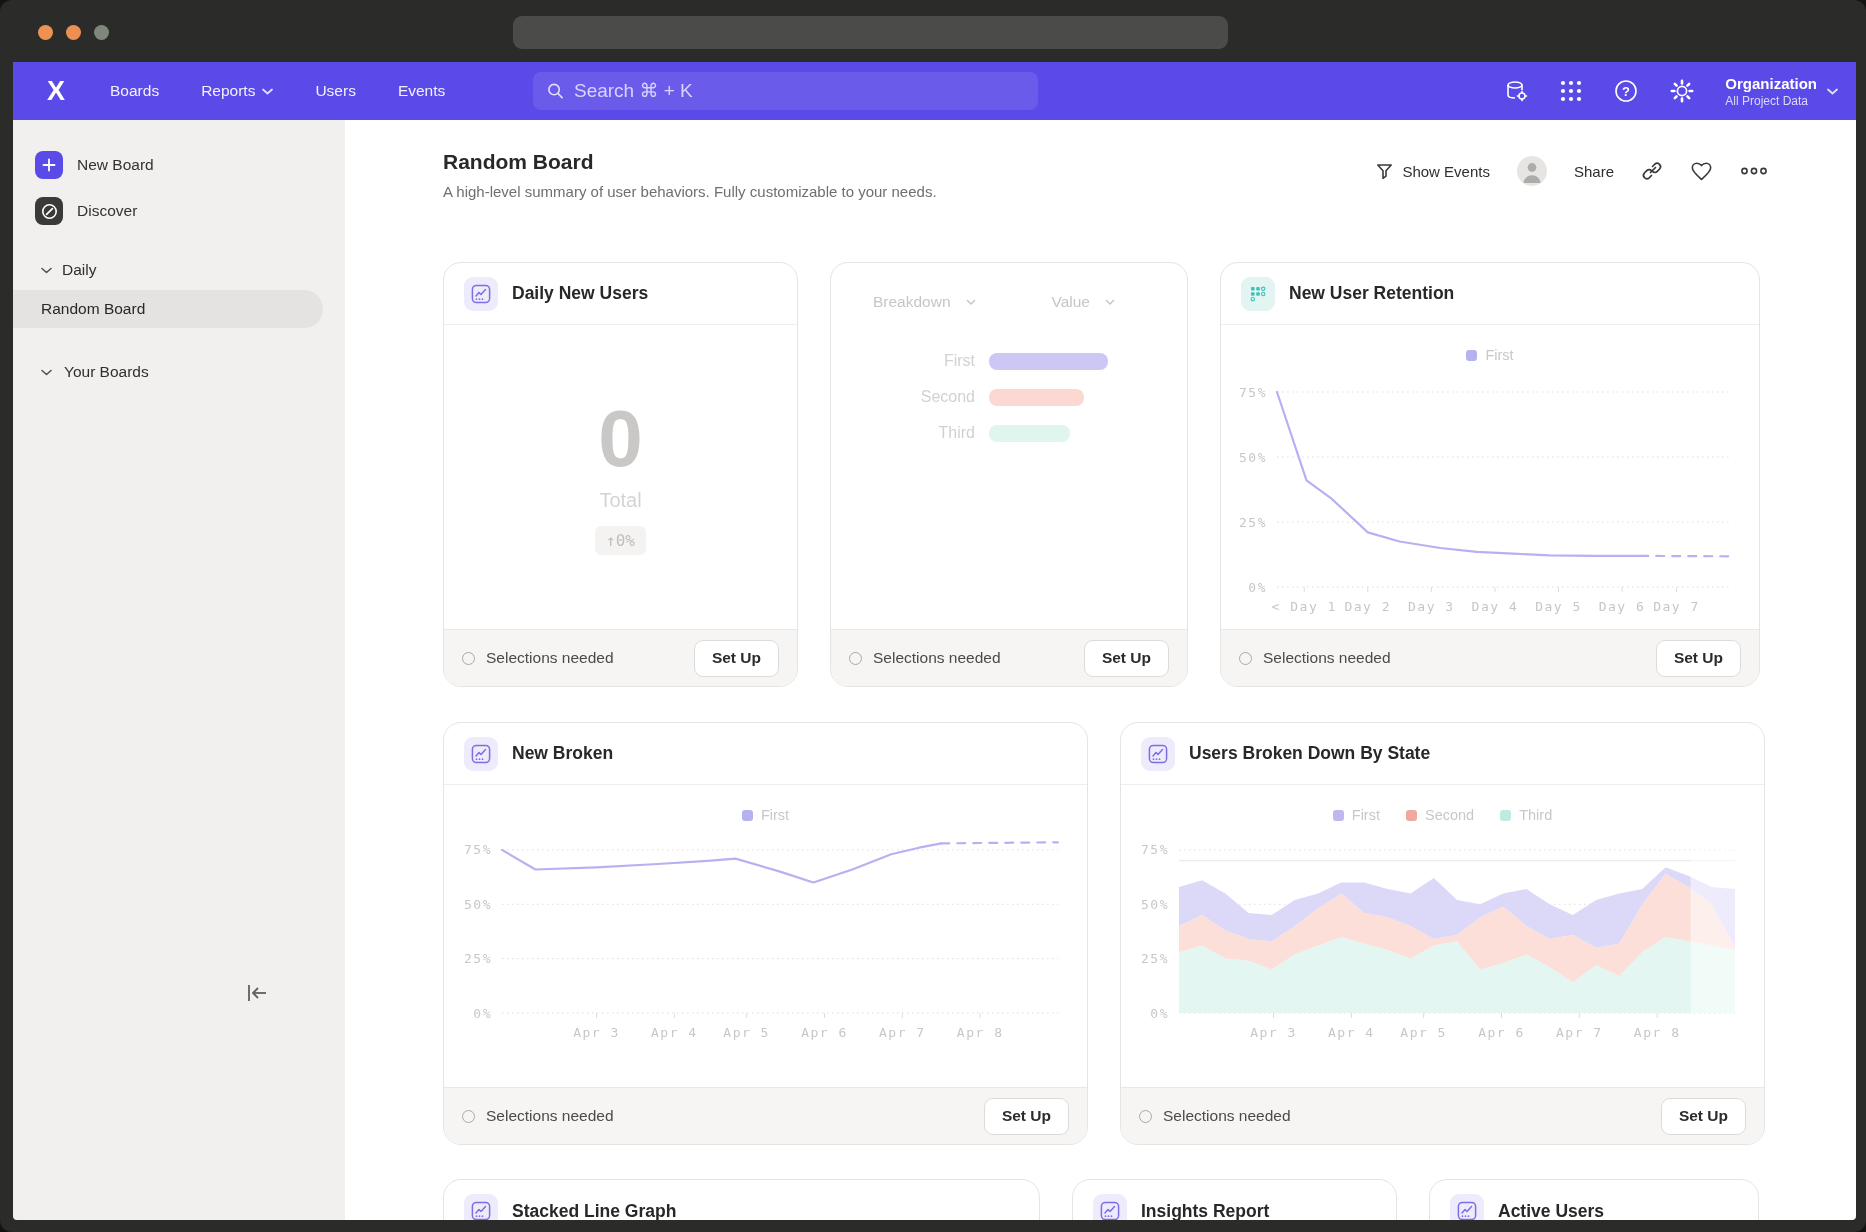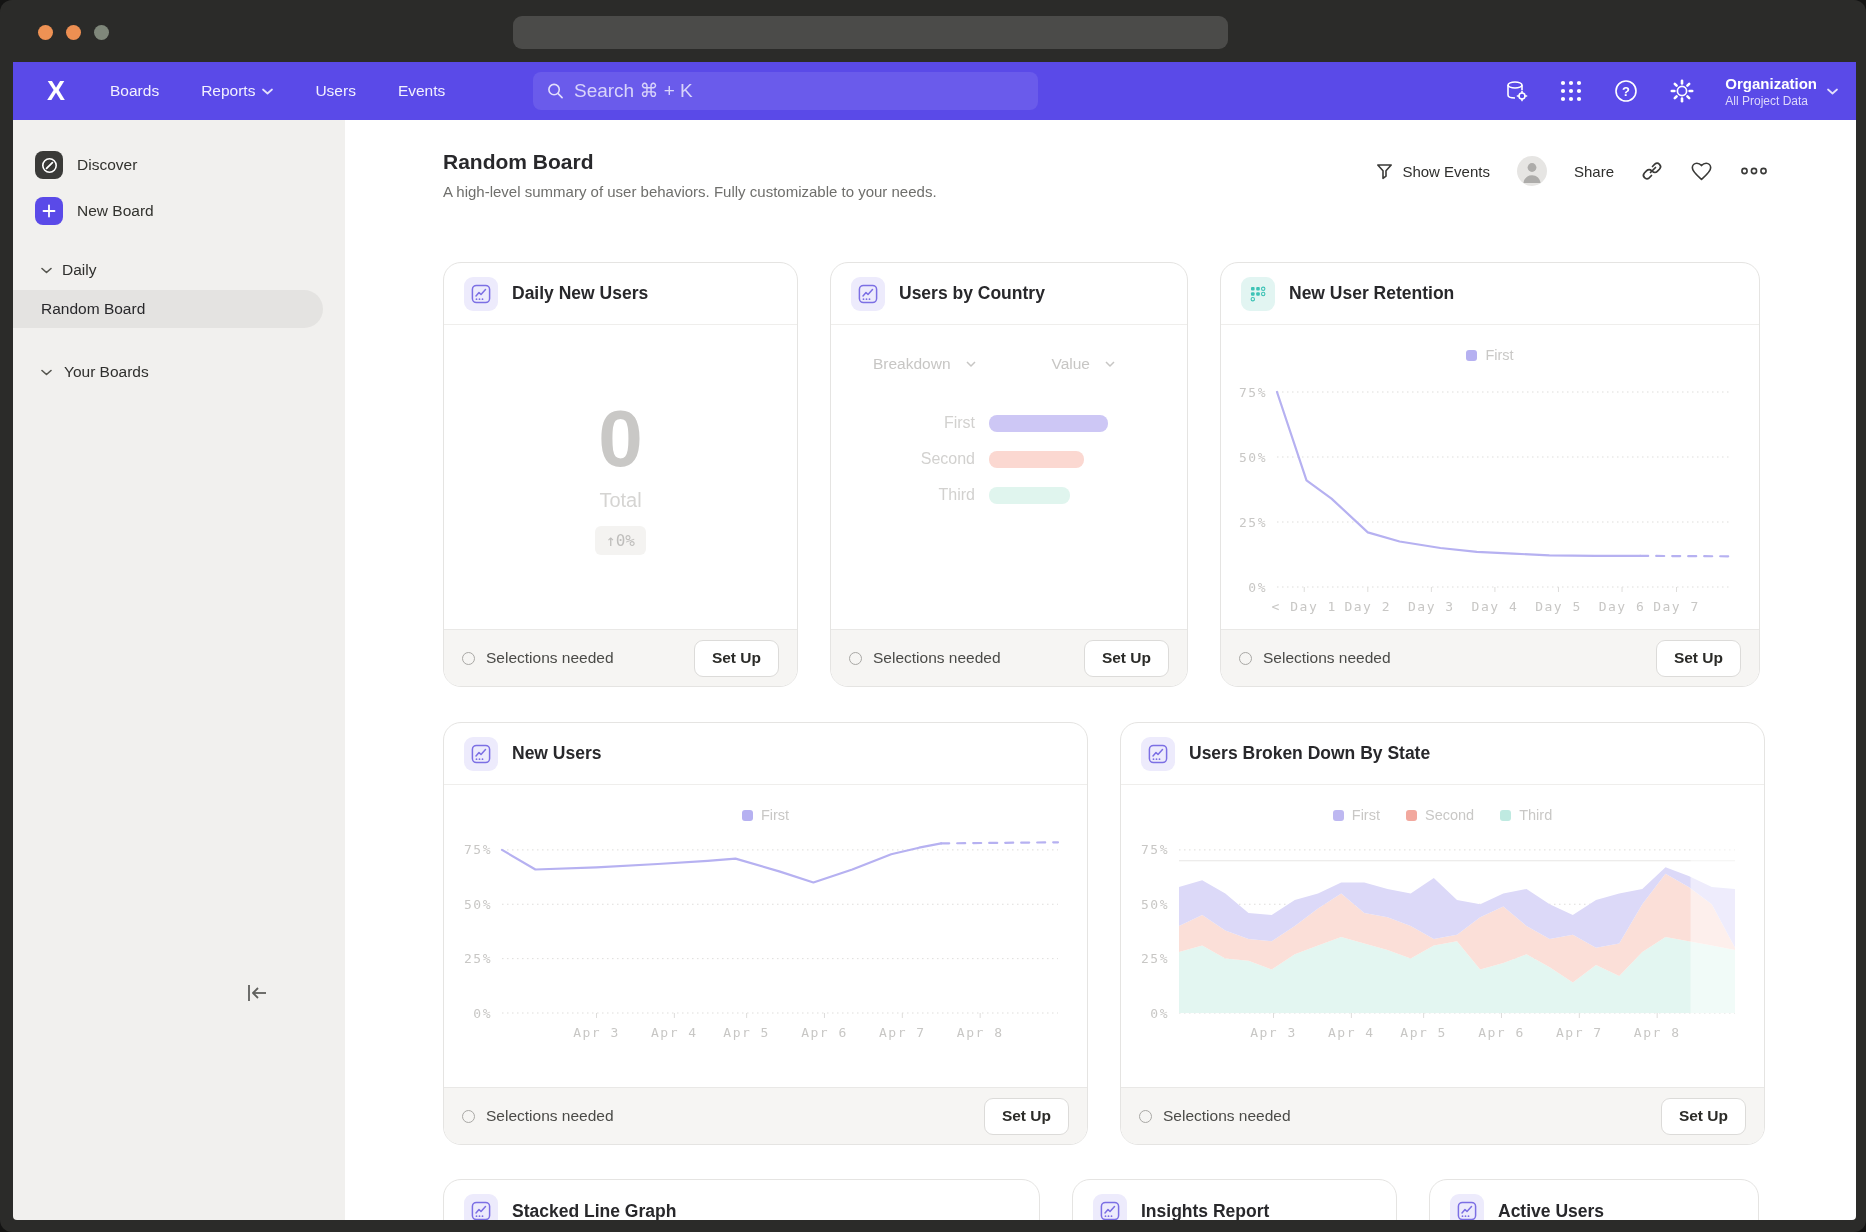--- a/index.html
+++ b/index.html
@@ -188,36 +188,36 @@
                 <polyline points="1,1.5 5.5,5.5 10,1.5" fill="none" stroke="#E4E0FB" stroke-width="1.7" stroke-linecap="round" stroke-linejoin="round"></polyline>
               </svg>
       </div>
     </div>
   </div>
 
   <div class="app-row">
 
     <aside class="sidebar dotted">
       <div class="side-item">
+        <span class="icon-box purple">
+          <svg width="14" height="14" viewBox="0 0 14 14">
+                  <line x1="7" y1="1.5" x2="7" y2="12.5" stroke="#fff" stroke-width="1.8" stroke-linecap="round"></line>
+                  <line x1="1.5" y1="7" x2="12.5" y2="7" stroke="#fff" stroke-width="1.8" stroke-linecap="round"></line>
+                </svg>
+        </span>
+        <span>New Board</span>
+      </div>
+      <div class="side-item">
         <span class="icon-box dark">
           <svg width="17" height="17" viewBox="0 0 17 17">
                   <circle cx="8.5" cy="8.5" r="6.7" fill="none" stroke="#fff" stroke-width="1.6"></circle>
                   <line x1="5.6" y1="11.4" x2="11.4" y2="5.6" stroke="#fff" stroke-width="1.8" stroke-linecap="round"></line>
                 </svg>
         </span>
         <span>Discover</span>
-      </div>
-      <div class="side-item">
-        <span class="icon-box purple">
-          <svg width="14" height="14" viewBox="0 0 14 14">
-                  <line x1="7" y1="1.5" x2="7" y2="12.5" stroke="#fff" stroke-width="1.8" stroke-linecap="round"></line>
-                  <line x1="1.5" y1="7" x2="12.5" y2="7" stroke="#fff" stroke-width="1.8" stroke-linecap="round"></line>
-                </svg>
-        </span>
-        <span>New Board</span>
       </div>
 
       <div class="section">
         <svg width="11" height="7" viewBox="0 0 11 7">
                 <polyline points="1,1.5 5.5,5.5 10,1.5" fill="none" stroke="#55554F" stroke-width="1.6" stroke-linecap="round" stroke-linejoin="round"></polyline>
               </svg>
         <span>Daily</span>
       </div>
       <div class="pill">
         <span>Random Board</span>
@@ -309,34 +309,20 @@
             <div class="card-foot dotted">
               <div class="sel">
                       <span class="sel-circle"></span>
                       <span>Selections needed</span>
                     </div>
               <button class="setup-btn">Set Up</button>
             </div>
           </div>
 
           <div class="card" style="width:358px;height:425px;">
-            <div class="card-head">
-              <span class="icon-tile lav">
-                <svg width="20" height="20" viewBox="0 0 20 20">
-                        <rect x="1.4" y="1.4" width="17.2" height="17.2" rx="4" fill="none" stroke="#7C6FE4" stroke-width="1.5"></rect>
-                        <polyline points="5,12 8,8.5 10,10.5 14.5,5.5" fill="none" stroke="#7C6FE4" stroke-width="1.5" stroke-linecap="round" stroke-linejoin="round"></polyline>
-                        <g fill="#7C6FE4">
-                          <circle cx="5.5" cy="15.2" r="0.9"></circle>
-                          <circle cx="8.5" cy="15.2" r="0.9"></circle>
-                          <circle cx="11.5" cy="15.2" r="0.9"></circle>
-                        </g>
-                      </svg>
-              </span>
-              <span class="card-title">Users by Country</span>
-            </div>
             <div class="card-body">
               <div class="dd-row">
                 <div class="dd">
                   <span>Breakdown</span>
                   <svg width="10" height="6" viewBox="0 0 10 6">
                           <polyline points="1,1 5,5 9,1" fill="none" stroke="#C7C6C4" stroke-width="1.5" stroke-linejoin="round"></polyline>
                         </svg>
                 </div>
                 <div class="dd">
                   <span>Value</span>
@@ -440,21 +426,21 @@
                 <svg width="20" height="20" viewBox="0 0 20 20">
                         <rect x="1.4" y="1.4" width="17.2" height="17.2" rx="4" fill="none" stroke="#7C6FE4" stroke-width="1.5"></rect>
                         <polyline points="5,12 8,8.5 10,10.5 14.5,5.5" fill="none" stroke="#7C6FE4" stroke-width="1.5" stroke-linecap="round" stroke-linejoin="round"></polyline>
                         <g fill="#7C6FE4">
                           <circle cx="5.5" cy="15.2" r="0.9"></circle>
                           <circle cx="8.5" cy="15.2" r="0.9"></circle>
                           <circle cx="11.5" cy="15.2" r="0.9"></circle>
                         </g>
                       </svg>
               </span>
-              <span class="card-title">New Users</span>
+              <span class="card-title">New Broken</span>
             </div>
             <div class="card-body">
               <div class="legend">
                 <div class="leg-item">
                         <span class="sw" style="background: rgb(182, 177, 241);"></span>
                         <span>First</span>
                       </div>
               </div>
               <svg class="chart-svg" id="new-users-chart" width="620" height="216">
                       <line x1="46" y1="186" x2="602" y2="186" stroke="#DEDDDB" stroke-width="1" stroke-dasharray="1.5,3.5"></line>

